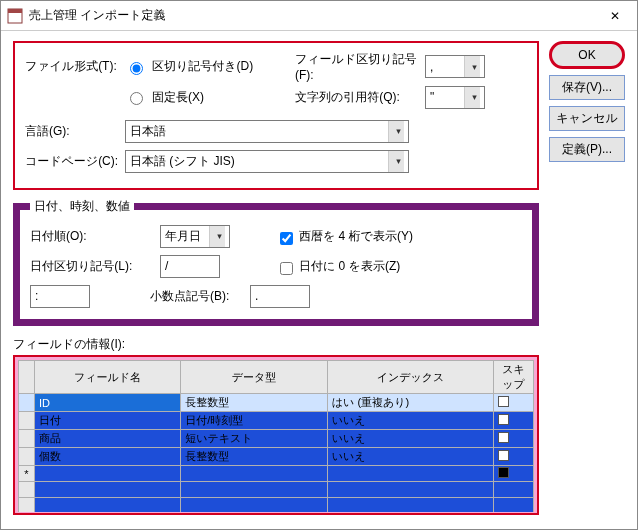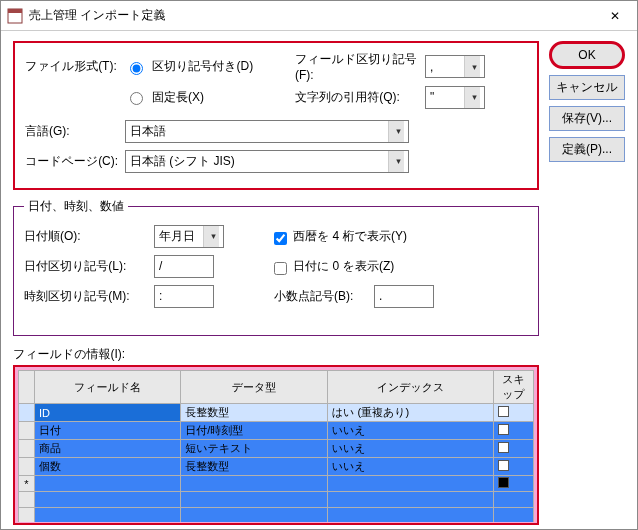--- a/index.html
+++ b/index.html
@@ -37,32 +37,32 @@
     display: flex; align-items: center; justify-content: space-between; gap: 4px;
   }
   .sel .arrow { font-size: 9px; color: #333; border-left: 1px solid #ccc; padding-left: 4px; height: 100%; display: flex; align-items: center; background: #e5e5e5; width: 16px; justify-content: center; }
   .sel.small { width: 60px; }
   .sel.mid { width: 284px; }
   .sel.sm2 { width: 70px; }
   .inp {
     height: 23px; width: 60px; border: 1px solid #7a7a7a; background: #fff; padding: 0 4px; font-size: 12px;
   }
   fieldset.group {
-    border: 1px solid #701a75; margin: 0 0 10px 0; padding: 6px 10px 24px 10px;
+    border: 7px solid #701a75; margin: 0 0 10px 0; padding: 6px 10px 8px 10px;
   }
   fieldset.group legend { font-size: 12px; padding: 0 4px; }
   .chk { display: flex; align-items: flex-end; gap: 6px; }
   .chk input { margin: 0; }
   .section-label { margin: 6px 0 2px 0; }
   .grid-wrap { border: 2px solid #d00020; padding: 0; height: 160px; overflow: hidden; }
   .grid {
     width: 100%; border-collapse: collapse; font-size: 11px;
   }
   .grid th, .grid td {
-    border: 1px solid #b0b0b0; padding: 1px 4px; height: 16px; text-align: left; background: #3b82f6;
+    border: 1px solid #b0b0b0; padding: 1px 4px; height: 16px; text-align: left; background: #1d4ed8;
   }
   .grid th { background: #e8e8e8; text-align: center; font-weight: normal; }
   .grid .rowhdr { width: 16px; background: #e8e8e8; text-align: center; }
   .grid .sel-row td { background: #cfe3ff; }
   .grid .sel-row td.cellsel { background: #1a6ed8; color: #fff; }
   .skipcell { text-align: center; }
   .skipcell .box { display: inline-block; width: 11px; height: 11px; border: 1px solid #555; background: #fff; }
   .skipcell .box.filled { background: #000; }
   .empty-rows td { height: 16px; }
   .grid-scroll { overflow-y: scroll; height: 158px; border: 3px solid #f9a8d4; }
@@ -149,21 +149,20 @@
         <div class="row">
           <div class="label" style="width:130px">日付区切り記号(L):</div>
           <input class="inp" value="/" style="">
           <div style="width:60px"></div>
           <div class="chk">
             <input type="checkbox" style="">
             <span>日付に 0 を表示(Z)</span>
           </div>
         </div>
         <div class="row">
-          <div class="label" style="width:130px">時刻区切り記号(M):</div>
           <input class="inp" value=":" style="">
           <div style="width:60px"></div>
           <div class="label" style="width:100px">小数点記号(B):</div>
           <input class="inp" value="." style="">
         </div>
       </fieldset>
 
       <div class="section-label">フィールドの情報(I):</div>
       <div class="grid-wrap">
         <div class="grid-scroll">
@@ -236,18 +235,18 @@
                 </tr>
           </tbody>
         </table>
         </div>
       </div>
 
     </div>
 
     <div class="sidebar">
       <button class="btn highlight">OK</button>
+      <button class="btn">保存(V)...</button>
       <button class="btn">キャンセル</button>
-      <button class="btn">保存(V)...</button>
       <button class="btn">定義(P)...</button>
     </div>
   </div>
 </div>
 
 </body></html>

